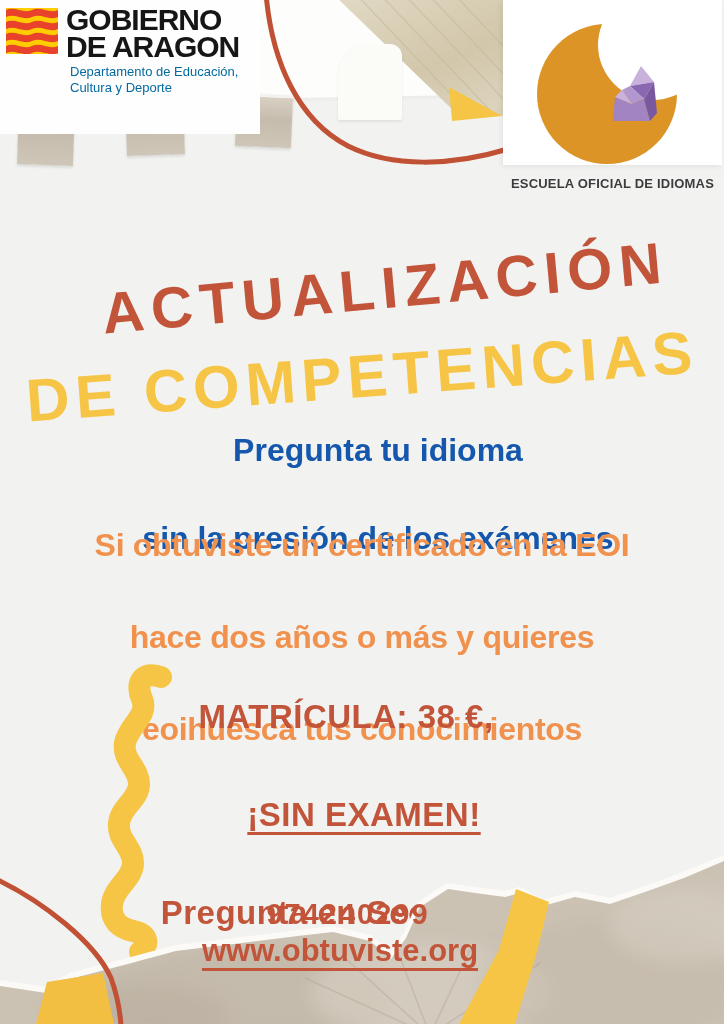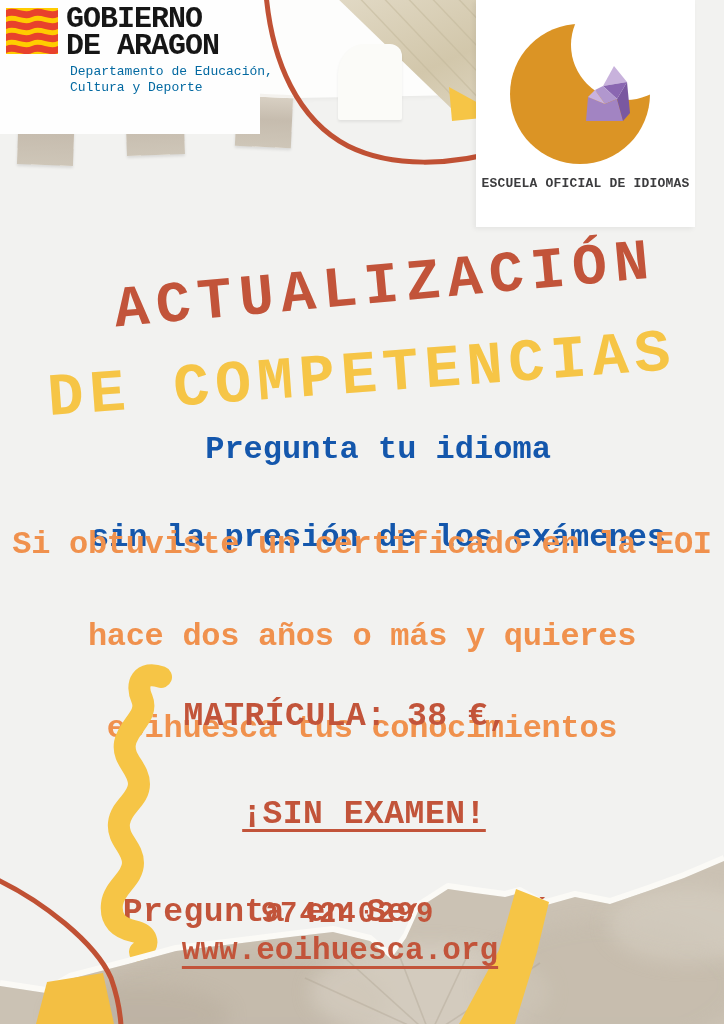--- a/index.html
+++ b/index.html
@@ -4,21 +4,21 @@
 <style>
   :root{
     --rust:#C2543A; --yellow:#F6C546; --blue:#1457AC; --orange:#F0914D;
     --moon:#DB9425; --kraft:#CBC2B4; --bg:#F2F2F0; --textDark:#3C3C3E;
     --flagRed:#E8412C; --flagYellow:#FFCC00;
   }
   html,body{margin:0;padding:0;background:#888;}
   .poster{
     position:relative; width:724px; height:1024px; overflow:hidden;
     background:var(--bg);
-    font-family:Liberation Mono, monospace;
+    font-family:Liberation Sans, sans-serif;
     margin:0 auto;
   }
   .abs{position:absolute;}
   svg{display:block;}
 
   
   .sheet-top{left:-10px; top:-12px; width:605px; height:110px;
     background:#fdfdfc; transform:rotate(-1deg); box-shadow:0 2px 4px rgba(0,0,0,.04);}
 
   
@@ -32,21 +32,21 @@
 
   
   .aragon-box{left:0; top:0; width:260px; height:134px; background:#fefefe;}
   .aragon-flag{left:6px; top:8px;}
   .aragon-line{left:66px; font-weight:700; color:#161616; letter-spacing:-1px;
     font-size:30px; line-height:27px; white-space:nowrap;}
   .aragon-l1{top:6px;} .aragon-l2{top:33px;}
   .aragon-dept{left:70px; top:64px; font-size:13px; line-height:16px; color:#0369a1; white-space:nowrap;}
 
   
-  .eoi-box{left:476px; top:0; width:219px; height:227px; background:#ffffff;
+  .eoi-box{left:503px; top:0; width:219px; height:165px; background:#ffffff;
     box-shadow:-2px 2px 5px rgba(0,0,0,.06);}
   .eoi-text{left:0; top:176px; width:219px; text-align:center; color:var(--textDark);
     font-weight:700; font-size:13px; line-height:16px; letter-spacing:.2px; white-space:nowrap;}
 
   
   .title1{left:385px; top:254px; transform:translateX(-50%) rotate(-5.2deg);
     font-size:58px; font-weight:700; letter-spacing:7px; color:var(--rust); white-space:nowrap;}
   .title2{left:362px; top:342px; transform:translateX(-50%) rotate(-4.2deg);
     font-size:60px; font-weight:700; letter-spacing:6px; color:var(--yellow); white-space:nowrap;}
 
@@ -191,15 +191,15 @@
     </g>
 
     <polygon points="47,982 103,973 114,1024 36,1024" fill="#F3BF43"></polygon>
 
     <polygon points="516,889 549,902 537,952 515,1024 459,1024 499,950" fill="#F6C546"></polygon>
 
     <path d="M -4,879 C 42,901 95,942 111,978 C 117,995 120,1008 121,1026" fill="none" stroke="#C05134" stroke-width="5" stroke-linecap="round"></path>
   </svg>
 
   <div class="abs centered phone">974240299</div>
-  <div class="abs centered web"><a>www.eoihuesca.org</a></div>
+  <div class="abs centered web"><a>www.obtuviste.org</a></div>
 
 </div>
 
 </body></html>

